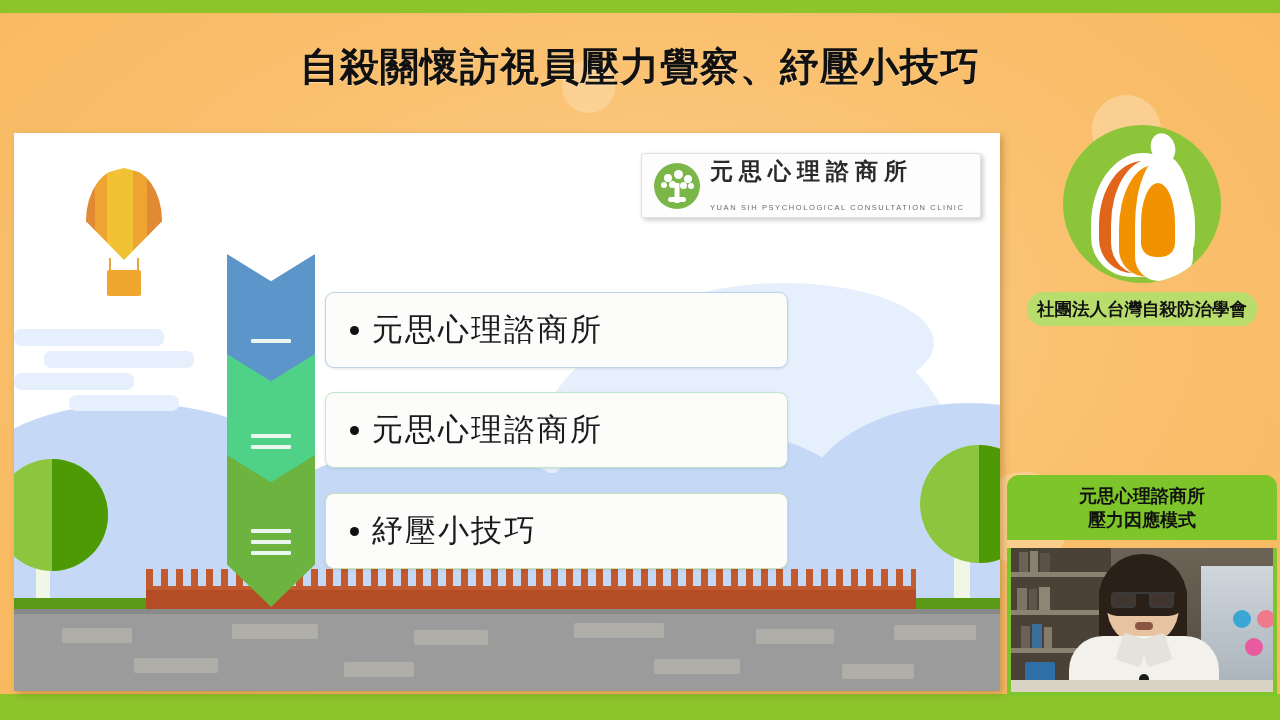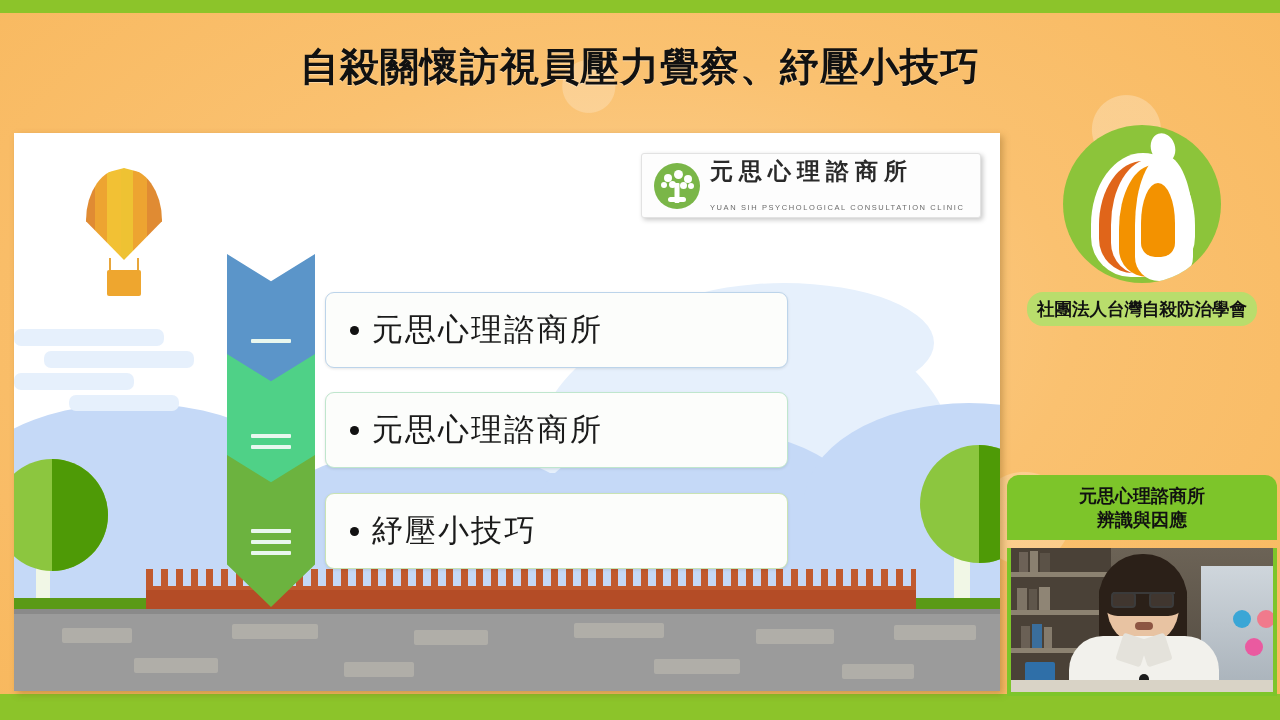--- a/index.html
+++ b/index.html
@@ -385,21 +385,21 @@
     <div class="flame f-amber"></div>
     <div class="flame f-body"></div>
     <div class="flame f-inner"></div>
     <div class="flame f-head"></div>
   </div>
 
   <div id="assoc-name">社團法人台灣自殺防治學會</div>
 
   <div id="nameplate">
     <div>元思心理諮商所</div>
-    <div>辨識與因應</div>
+    <div>壓力因應模式</div>
   </div>
 
   <div id="video">
     <div class="v-wall"></div>
     <div class="shelf" style="left:0;top:0;width:100px;height:148px;background:#4a4137;"></div>
     <div class="shelf-light" style="left:0;top:24px;width:100px;height:5px;"></div>
     <div class="shelf-light" style="left:0;top:62px;width:100px;height:5px;"></div>
     <div class="shelf-light" style="left:0;top:100px;width:100px;height:5px;"></div>
     <div class="shelf" style="left:8px;top:4px;width:9px;height:20px;background:#6d6257;"></div>
     <div class="shelf" style="left:19px;top:3px;width:8px;height:21px;background:#8a8070;"></div>

